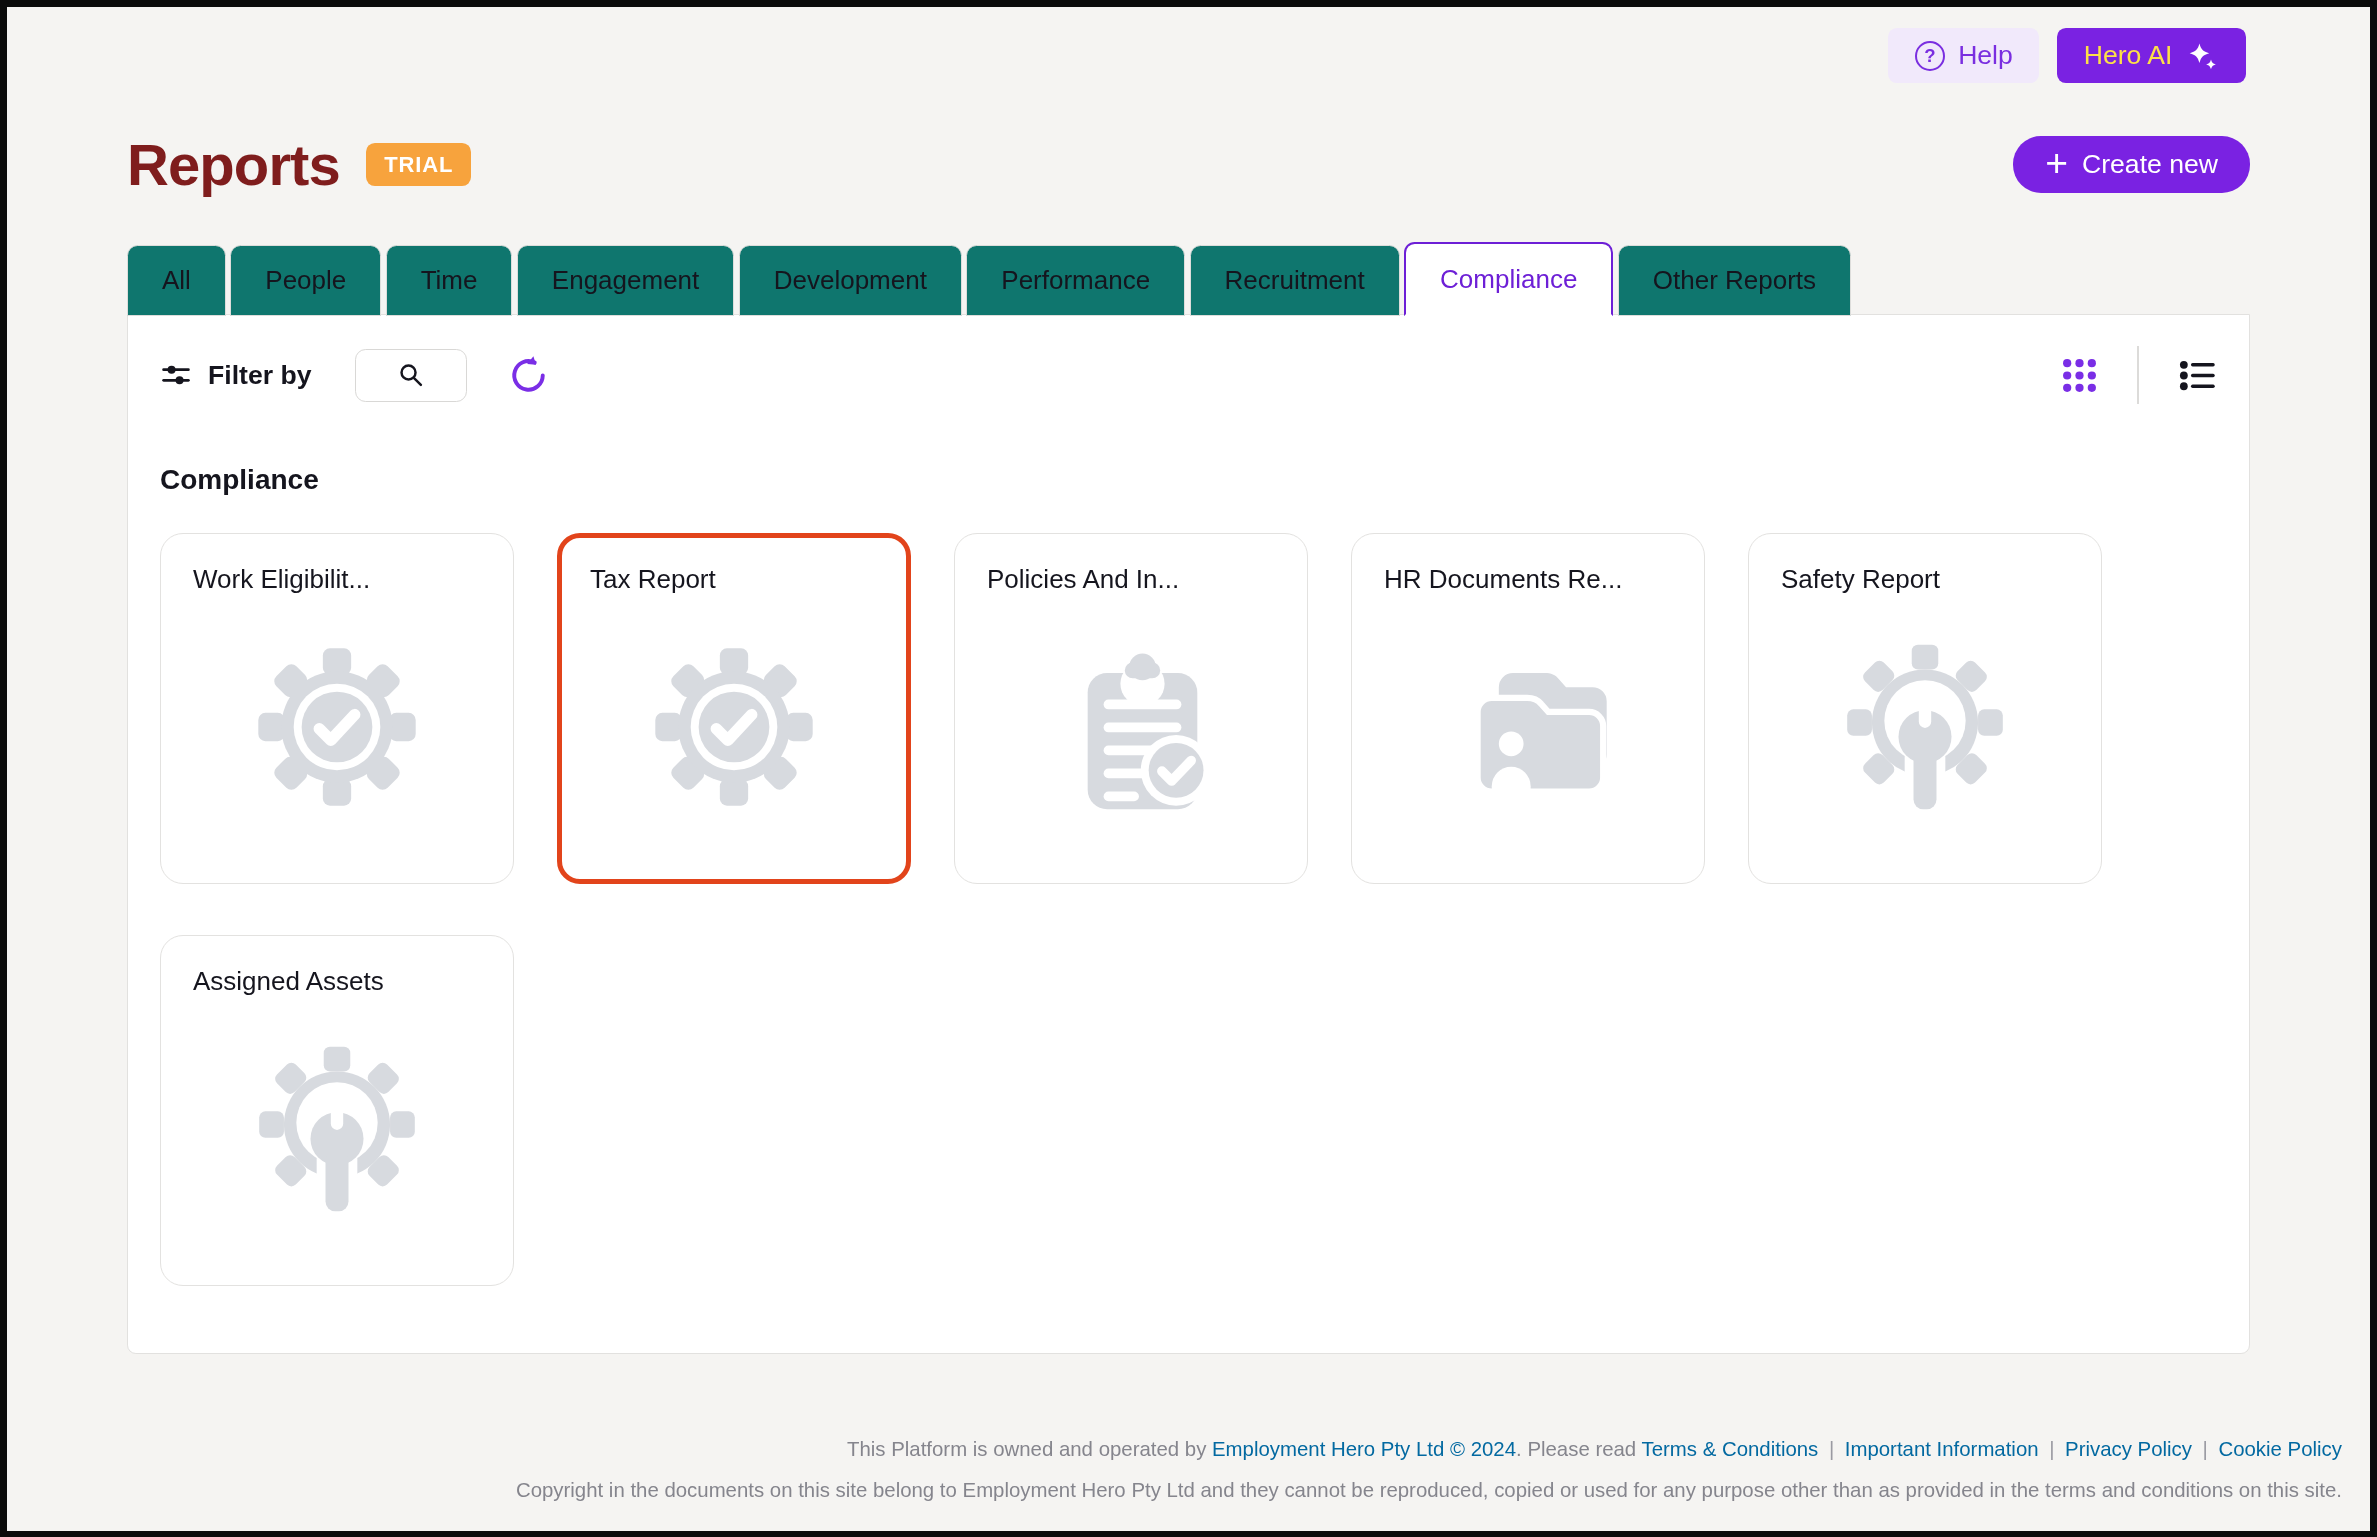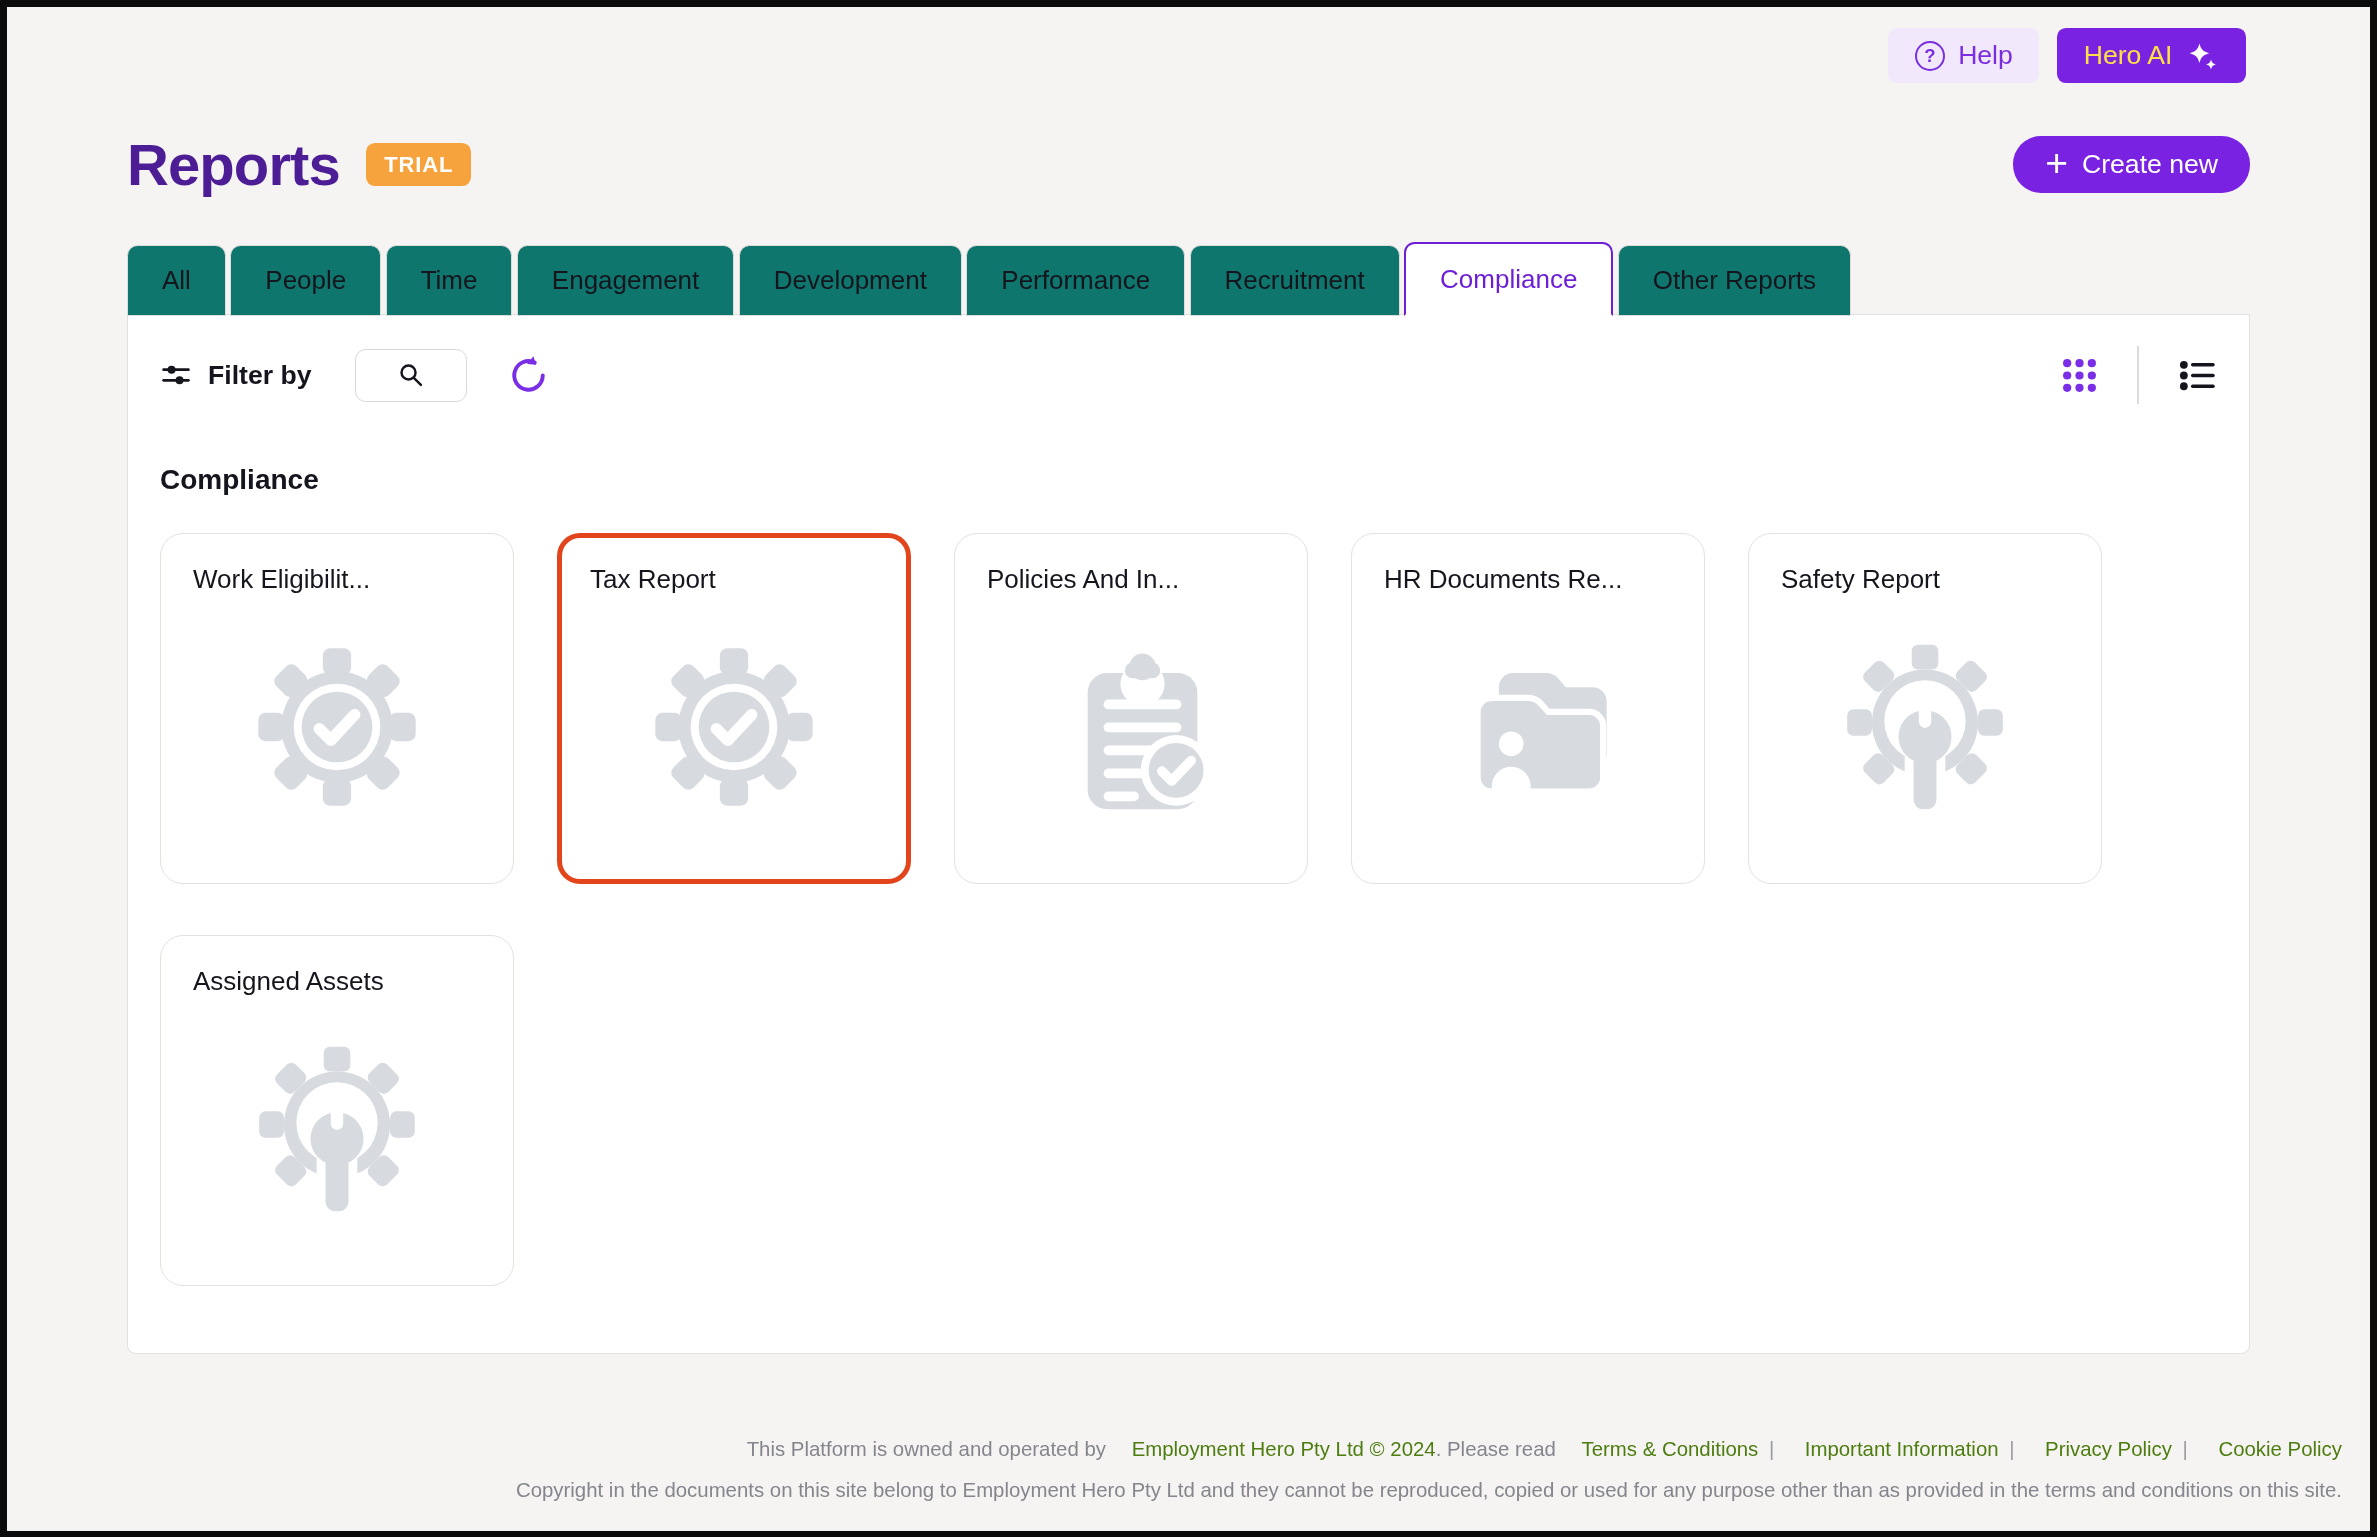--- a/index.html
+++ b/index.html
@@ -18,21 +18,21 @@
     background:#f1e9fb; color:#7a2ee0; border:none; border-radius:8.9px;
     font-size:26.6px; font-weight:500; cursor:pointer; font-family:inherit; }
   .help-circle { width:30px; height:30px; border:2.3px solid #7a2ee0; border-radius:50%;
     display:flex; align-items:center; justify-content:center; font-size:18.6px; font-weight:600; }
   .btn-heroai { display:flex; align-items:center; gap:15px; height:55px; padding:0 26.6px;
     background:#7a22e2; color:#fde047; border:none; border-radius:8.9px;
     font-size:26.6px; font-weight:500; cursor:pointer; font-family:inherit; }
 
   .content { padding:0 120px; }
   .header-row { display:flex; align-items:center; margin-top:124px; }
-  .page-title { font-size:58px; font-weight:800; letter-spacing:-0.9px; color:#4c1d95; }
+  .page-title { font-size:58px; font-weight:800; letter-spacing:-0.9px; color:#7f1d1d; }
   .trial-badge { margin-left:26.6px; background:#f7a33d; color:#fff; font-size:22px; font-weight:700;
     letter-spacing:0.9px; padding:8.9px 17.7px; border-radius:8.9px; }
   .btn-create { margin-left:auto; display:flex; align-items:center; gap:14px; height:57px;
     padding:0 32px; border-radius:28px; background:#7a22e2; color:#fff; font-size:26.6px;
     border:none; cursor:pointer; font-family:inherit; }
   .plus-glyph { font-size:39px; font-weight:300; line-height:1; margin-top:-4.4px; }
 
   .tabs-row { display:flex; gap:4.4px; margin-top:44px; position:relative; z-index:2;
     margin-bottom:-1.8px; align-items:flex-end; }
   .tab { height:71px; display:flex; align-items:center; padding:0 34px; background:#0f766e;
@@ -55,21 +55,21 @@
   .section-title { font-size:28px; font-weight:700; margin-top:55px; }
   .card-grid { display:flex; flex-wrap:wrap; gap:51px 43px; margin-top:37px; }
   .card { width:354px; height:351px; background:#fff; border:1.8px solid #e3e2e0; border-radius:23px;
     padding:30px 32px; display:flex; flex-direction:column; cursor:pointer; }
   .card.highlighted { border:5.3px solid #e2441b; padding:26.6px 28px; }
   .card-title { font-size:26px; color:#15151e; }
   .card-icon { flex:1; display:flex; align-items:center; justify-content:center; padding-top:7px; }
 
   .footer { margin-top:81px; text-align:right; padding-right:28px; font-size:20.4px;
     color:#85858d; line-height:1.45; }
-  .flink { color:#4d7c0f; cursor:pointer;margin-left:20px; }
+  .flink { color:#0369a1; cursor:pointer; }
   .pipe { color:#9a9aa2; margin:0 10.6px; }
   .footer-line2 { margin-top:11px; }
 </style>
 </head>
 <body>
 
 <div class="top-right">
   <button class="btn-help">
     <span class="help-circle">?</span>
     <span>Help</span>

